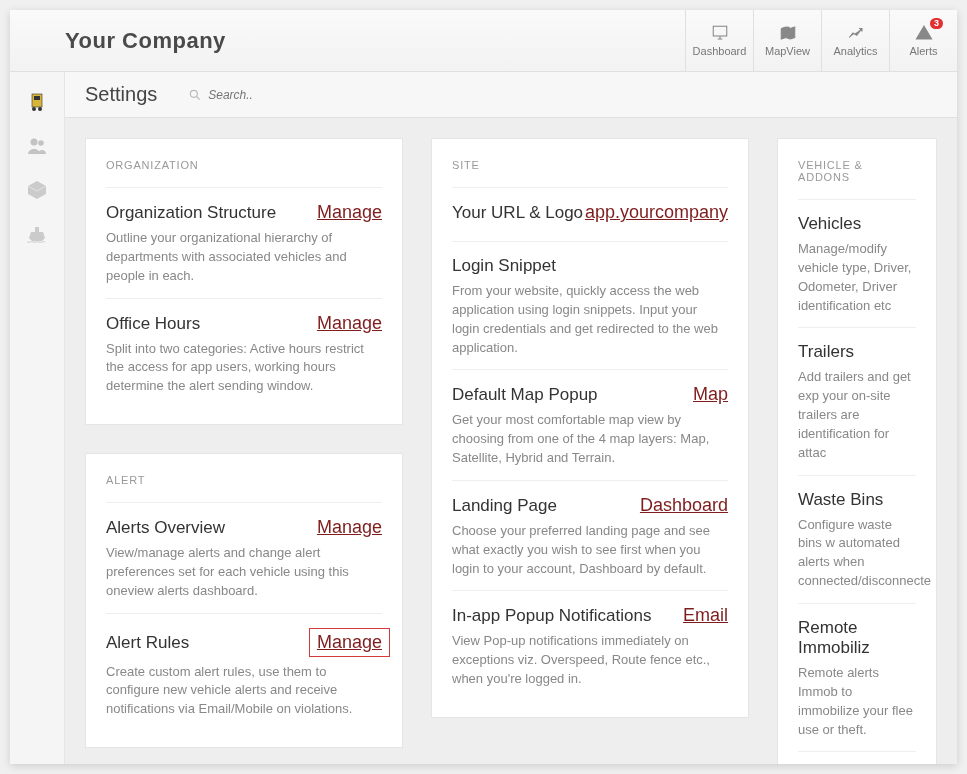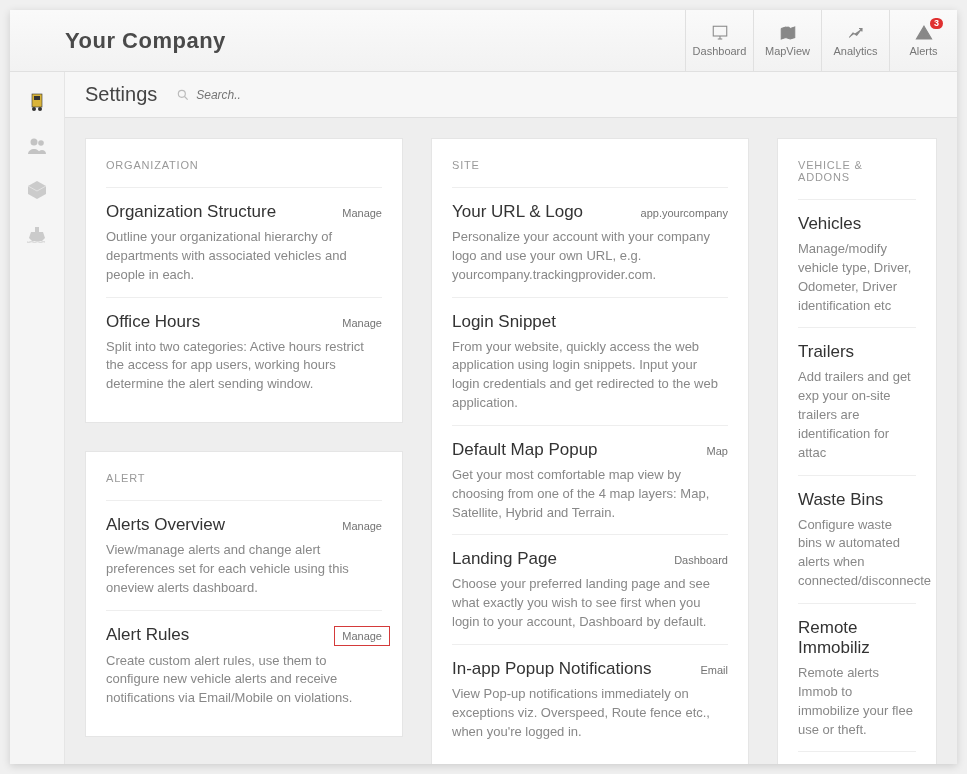--- a/index.html
+++ b/index.html
@@ -13,38 +13,38 @@
 .topnav-item svg { width: 22px; height: 18px; margin-bottom: 3px; fill: #888; stroke: #888; }
 .badge { position: absolute; top: 8px; right: 14px; background: #e03030; color: #fff; font-size: 9px; font-weight: bold; border-radius: 8px; padding: 1px 4px; line-height: 1; }
 
 .body { display: flex; height: calc(100% - 62px); }
 .sidebar { width: 55px; background: #f5f5f5; border-right: 1px solid #e5e5e5; display: flex; flex-direction: column; align-items: center; padding-top: 8px; }
 .side-icon { width: 28px; height: 28px; margin: 8px 0; opacity: 0.45; cursor: pointer; display:flex; align-items:center; justify-content:center;}
 .side-icon.active { opacity: 1; }
 .side-icon svg { width:24px; height:24px; }
 
 .main { flex: 1; background: #eee; overflow: hidden; }
-.main-header { display: flex; align-items: center; height: 46px; background: #f7f7f7; border-bottom: 1px solid #e0e0e0; padding: 0 20px; gap: 19px; }
+.main-header { display: flex; align-items: center; height: 46px; background: #f7f7f7; border-bottom: 1px solid #e0e0e0; padding: 0 20px; gap: 31px; }
 .page-title { font-size: 20px; color: #444; }
 .search-wrap { display: flex; align-items: center; color: #bbb; font-size: 14px; gap: 6px; }
 .search-wrap input { border: none; background: transparent; font-size: 12px; color: #ef4444; outline: none; width: 150px; font-style: italic; }
 .search-wrap svg { width:14px; height:14px; fill:#bbb; }
 
 .cards-row { display: flex; gap: 28px; padding: 20px 20px 0 20px; }
 .col { display: flex; flex-direction: column; gap: 28px; }
 .col1 { width: 330px; }
 .col2 { width: 330px; }
 .col3 { flex: 1; min-width: 160px; }
 .card { background: #fff; border: 1px solid #e5e5e5; padding: 20px 20px 16px 20px; }
 .card-label { font-size: 11px; letter-spacing: 0.8px; color: #999; text-transform: uppercase; margin-bottom: 16px; }
 .item { border-top: 1px solid #eee; padding: 14px 0 12px 0; }
 .item:first-of-type { border-top: none; padding-top: 0; }
 .item-head { display: flex; justify-content: space-between; align-items: baseline; margin-bottom: 6px; }
 .item-title { font-size: 17px; color: #333; font-weight: 500; }
-.item-action { font-size: 11px; color: #737373; cursor: pointer; }
+.item-action { font-size: 18px; color: #7f1d1d; cursor: pointer; text-decoration: underline; }
 .item-desc { font-size: 13px; color: #888; line-height: 1.45; }
 .highlighted { border: 1.5px solid #d43a3a; padding: 3px 7px; margin-right:-8px; }
 </style>
 </head>
 <body>
 
 <div class="shell">
 
   <div class="topbar">
     <div class="brand">Your Company</div>
@@ -169,21 +169,20 @@
         </div>
 
         <div class="col col2">
           <div class="card">
             <div class="card-label">SITE</div>
             <div class="item">
               <div class="item-head">
                 <div class="item-title">Your URL &amp; Logo</div>
                 <div class="item-action">app.yourcompany</div>
               </div>
-              <div class="item-desc">Personalize your account with your company logo and use your own URL, e.g. yourcompany.trackingprovider.com.</div>
             </div>
             <div class="item">
               <div class="item-head">
                 <div class="item-title">Login Snippet</div>
               </div>
               <div class="item-desc">From your website, quickly access the web application using login snippets. Input your login credentials and get redirected to the web application.</div>
             </div>
             <div class="item">
               <div class="item-head">
                 <div class="item-title">Default Map Popup</div>

